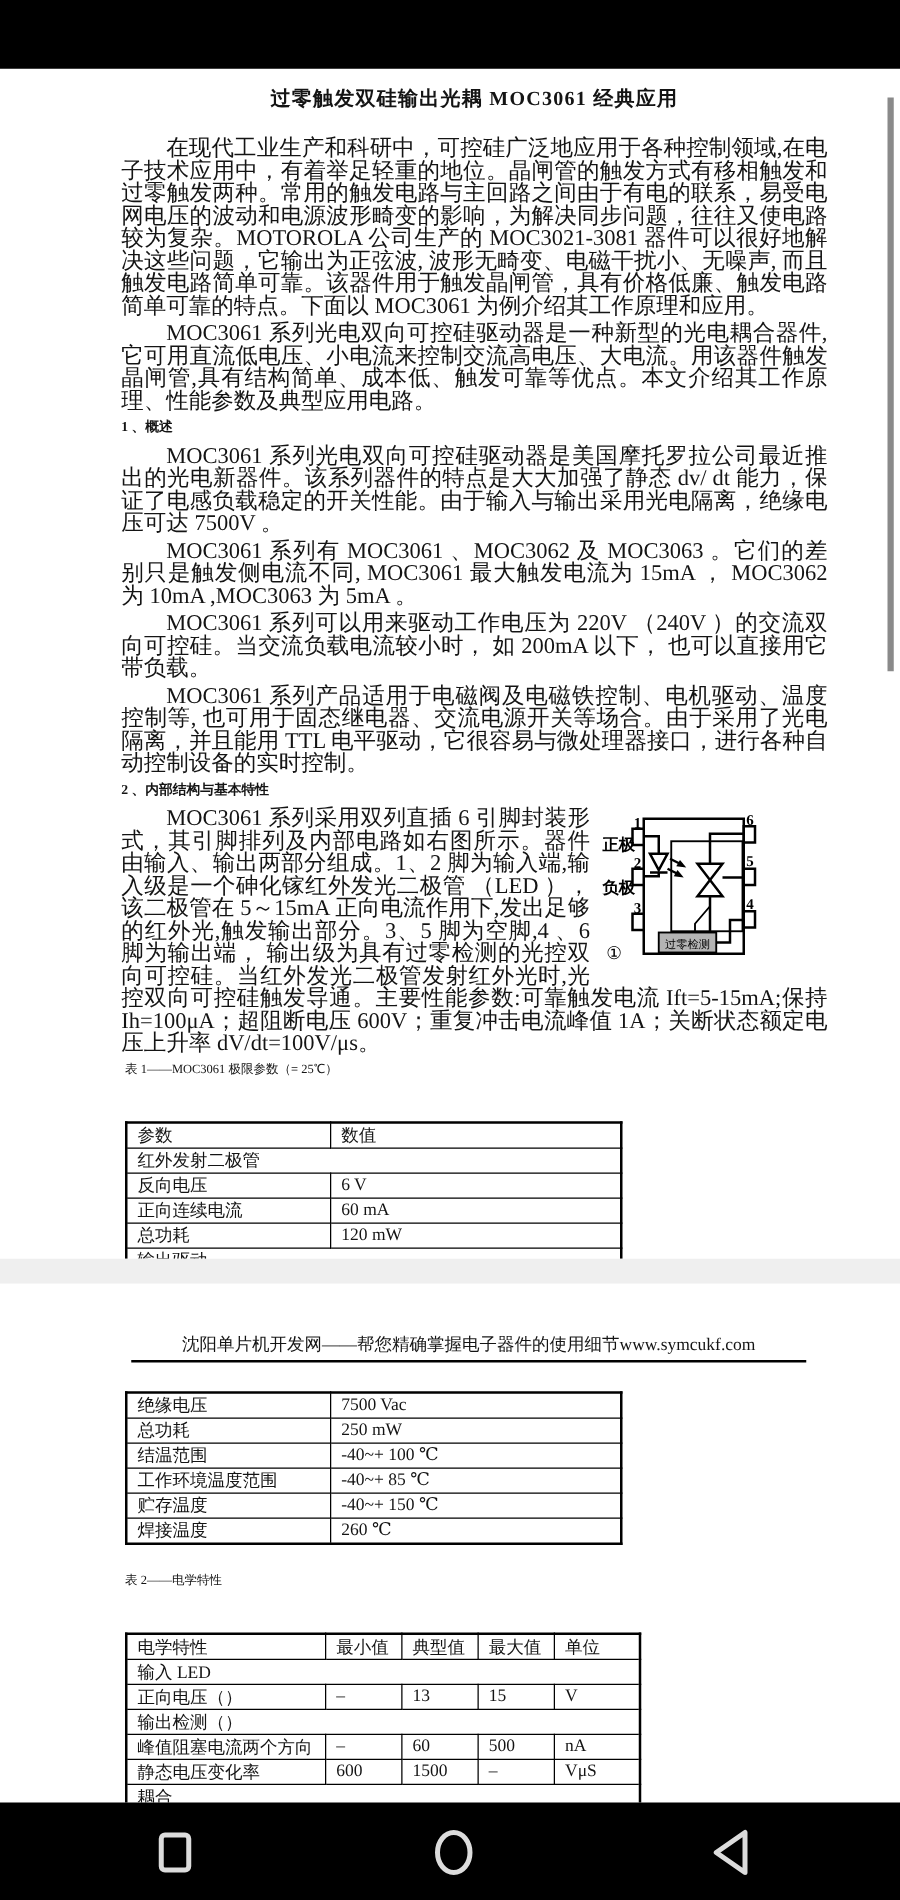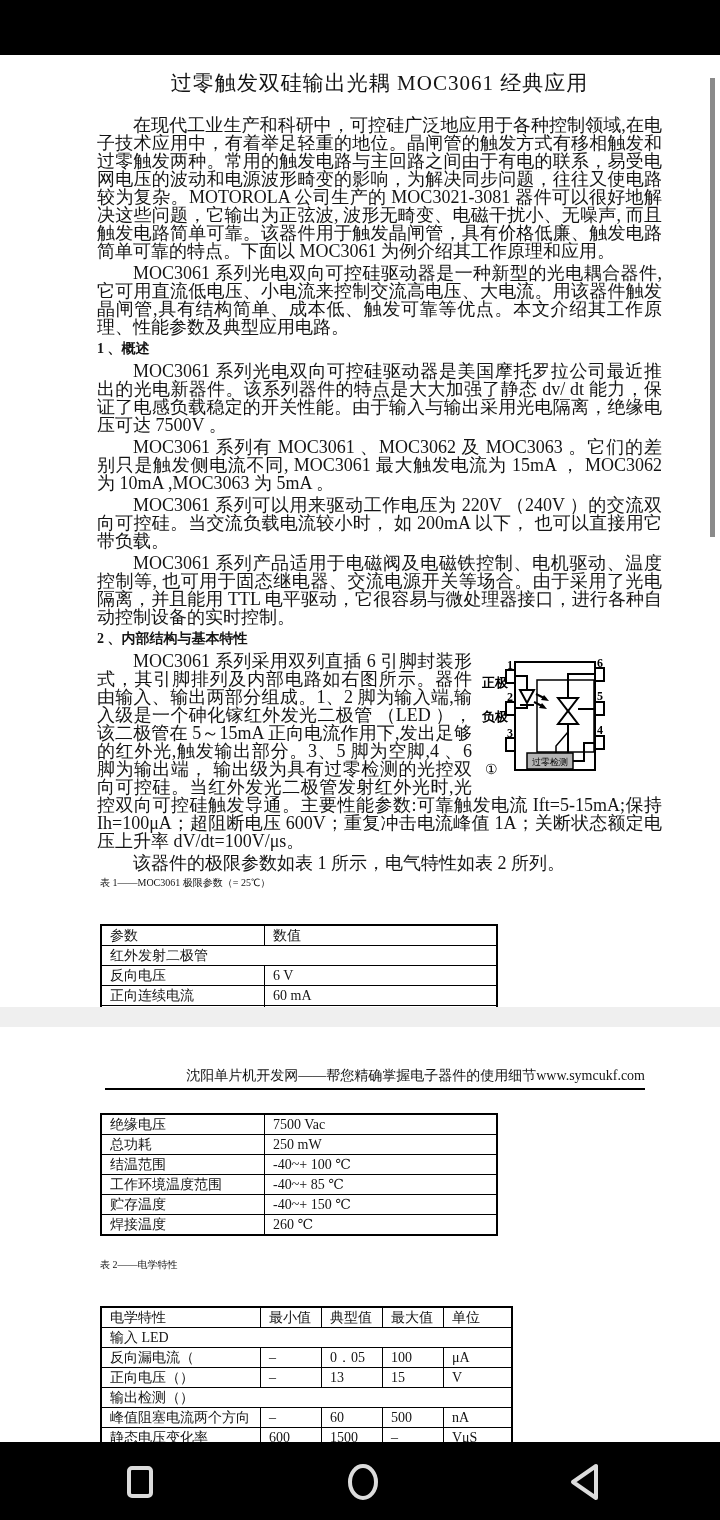--- a/index.html
+++ b/index.html
@@ -15,23 +15,23 @@
   .nav-home{left:345px;}
   .nav-back{left:567px;}
   .scrollbar{position:absolute;top:78px;left:710px;width:5px;height:459px;background:#8a8a8a;z-index:25;}
 
   
   .page1{position:absolute;top:55px;left:0;width:720px;height:952px;background:#fff;overflow:hidden;box-sizing:border-box;padding:14px 58px 0 97px;}
   .page-sep{position:absolute;top:1007px;left:0;width:720px;height:20px;background:#efefef;}
   .page2{position:absolute;top:1027px;left:0;width:720px;height:415px;background:#fff;overflow:hidden;box-sizing:border-box;padding:40px 58px 0 97px;}
 
   
-  .doc-title{text-align:center;font-size:21px;font-weight:normal;letter-spacing:1px;margin:0 0 19px 0;}
+  .doc-title{text-align:center;font-size:16px;font-weight:bold;letter-spacing:1px;margin:0 0 19px 0;}
   .para{font-size:18px;line-height:18px;text-align:justify;text-indent:2em;margin:0 0 4px 0;}
-  .heading{font-size:14px;font-weight:bold;line-height:18px;margin:0 0 4px 0;}
+  .heading{font-size:11px;font-weight:bold;line-height:18px;margin:0 0 4px 0;}
   .caption{font-size:10px;line-height:18px;margin:2px 0 4px 3px;font-family:Liberation Serif, serif;}
   .page-num{text-align:center;font-size:12px;margin-top:22px;}
 
   
   .fig{float:right;width:182px;height:136px;margin:2px 0 4px 8px;}
   .fig svg text{font-family:"Liberation Serif","DejaVu Serif",serif;fill:#000;}
 
   
   table{border-collapse:collapse;table-layout:fixed;margin-left:3px;background:#fff;}
   table,td,th{border:1px solid #000;}
@@ -40,21 +40,21 @@
   .t-2col{width:398px;}
   .t-2col td:nth-child(1),.t-2col th:nth-child(1){width:150px;}
   .t-5col{width:405px;}
   .t-5col th:nth-child(1){width:146px;}
   .t-5col th:nth-child(2){width:48px;}
   .t-5col th:nth-child(3){width:48px;}
   .t-5col th:nth-child(4){width:48px;}
   .t-5col th:nth-child(5){width:55px;}
 
   
-  .p2-head{display:flex;justify-content:flex-end;align-items:baseline;margin-left:8px;width:540px;border-bottom:2px solid #000;padding-bottom:3px;font-size:14px;}
+  .p2-head{display:flex;justify-content:center;align-items:baseline;margin-left:8px;width:540px;border-bottom:2px solid #000;padding-bottom:3px;font-size:14px;}
 </style>
 </head>
 <body>
 
 <div class="screen">
 
   <div class="status-bar"></div>
 
   <div class="page1">
     <div class="doc-title">过零触发双硅输出光耦 MOC3061 经典应用</div>
@@ -111,21 +111,20 @@
         <polyline points="115,55 98,55" fill="none" stroke="#000" stroke-width="2"></polyline>
         <polyline points="88,78 76,92 76,99" fill="none" stroke="#000" stroke-width="1.5"></polyline>
 
         <rect x="47" y="99" width="46" height="16" fill="#b4b4b4" stroke="#000" stroke-width="1.5"></rect>
         <text x="70" y="111" text-anchor="middle" font-size="9">过零检测</text>
         <polyline points="93,107 104,107 104,89 115,89" fill="none" stroke="#000" stroke-width="2"></polyline>
       </svg>
     </div>
 
     <p class="para">MOC3061 系列采用双列直插 6 引脚封装形式，其引脚排列及内部电路如右图所示。器件由输入、输出两部分组成。1、2 脚为输入端,输入级是一个砷化镓红外发光二极管 （LED ）， 该二极管在 5～15mA 正向电流作用下,发出足够的红外光,触发输出部分。3、5 脚为空脚,4 、6 脚为输出端， 输出级为具有过零检测的光控双向可控硅。当红外发光二极管发射红外光时,光控双向可控硅触发导通。主要性能参数:可靠触发电流 Ift=5-15mA;保持 Ih=100μA；超阻断电压 600V；重复冲击电流峰值 1A；关断状态额定电压上升率 dV/dt=100V/μs。</p>
-    <p class="para" style="margin-bottom:0;">该器件的极限参数如表 1 所示，电气特性如表 2 所列。</p>
 
     <div class="caption">表 1——MOC3061 极限参数（= 25℃）</div>
     <table class="t-2col">
         <tbody>
           <tr>
             <th>参数</th>
             <th>数值</th>
           </tr>
           <tr>
             <td colspan="2">红外发射二极管</td>
@@ -206,27 +205,20 @@
             <th>电学特性</th>
             <th>最小值</th>
             <th>典型值</th>
             <th>最大值</th>
             <th>单位</th>
           </tr>
           <tr>
             <td colspan="5">输入 LED</td>
           </tr>
           <tr>
-            <td>反向漏电流（</td>
-            <td>–</td>
-            <td>0．05</td>
-            <td>100</td>
-            <td>μA</td>
-          </tr>
-          <tr>
             <td>正向电压（）</td>
             <td>–</td>
             <td>13</td>
             <td>15</td>
             <td>V</td>
           </tr>
           <tr>
             <td colspan="5">输出检测（）</td>
           </tr>
           <tr>

